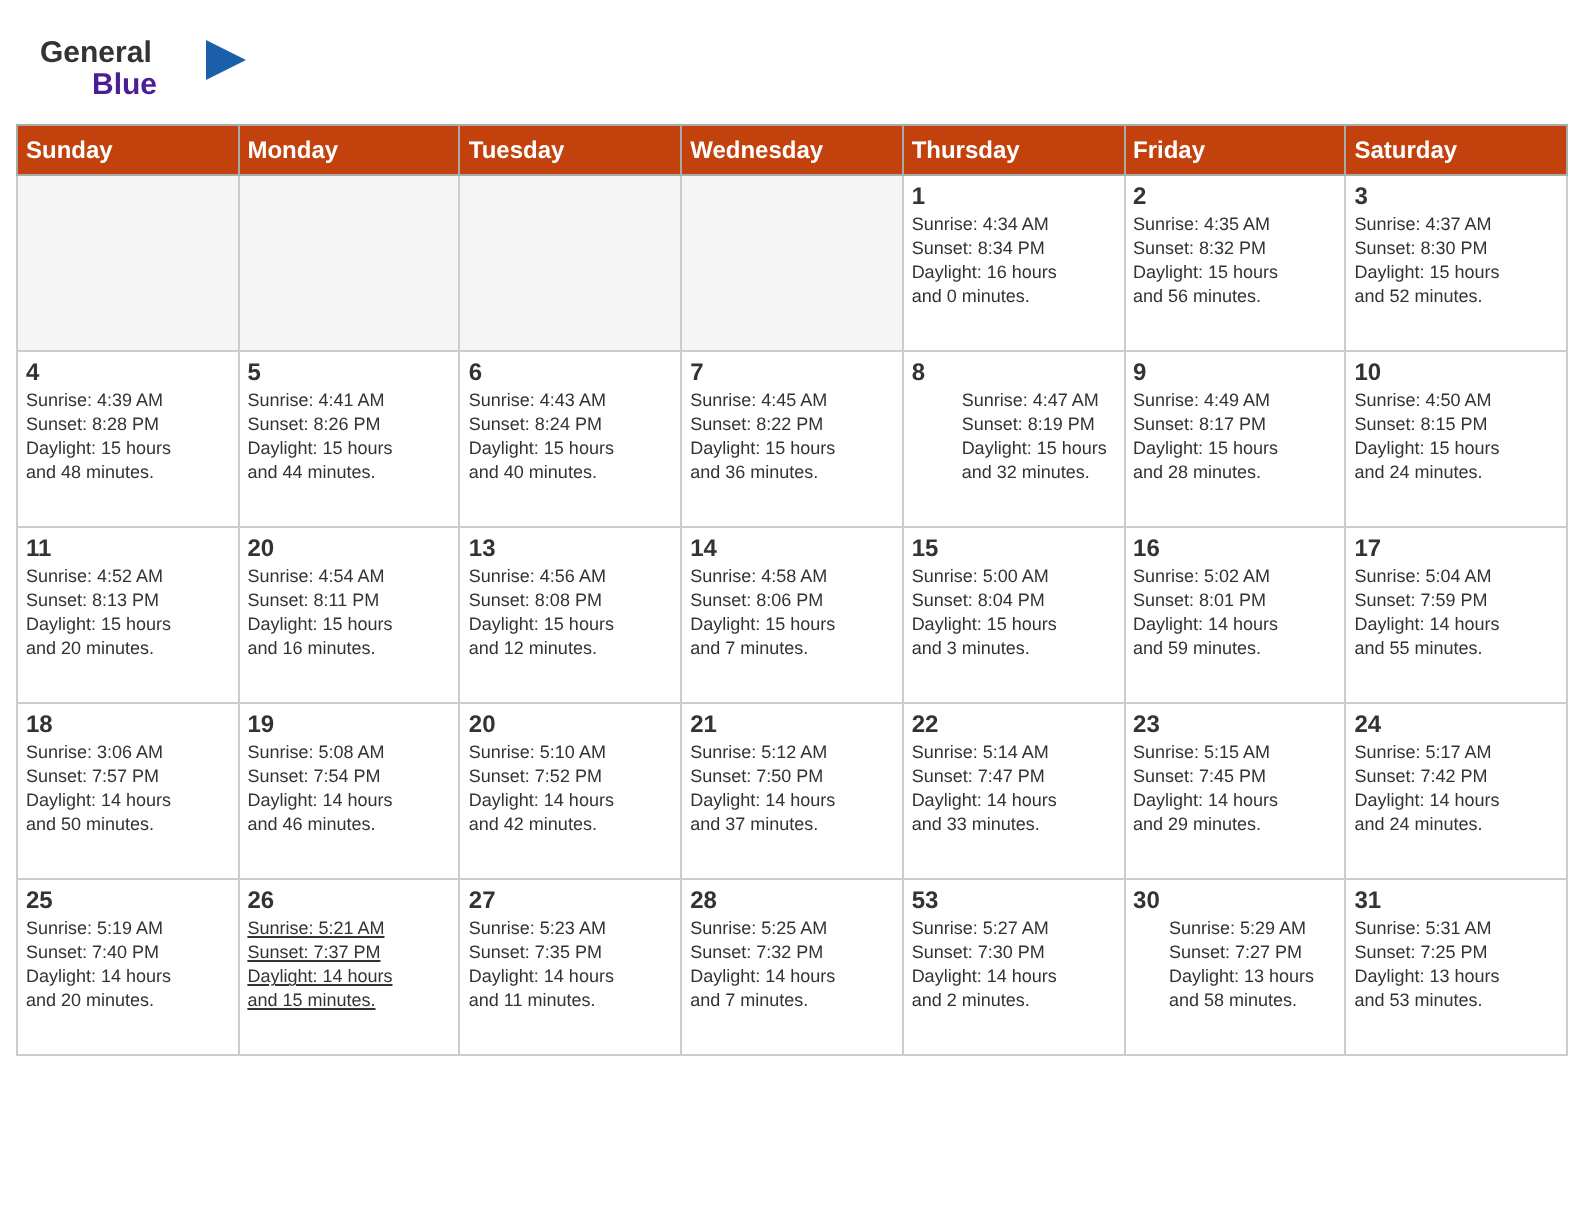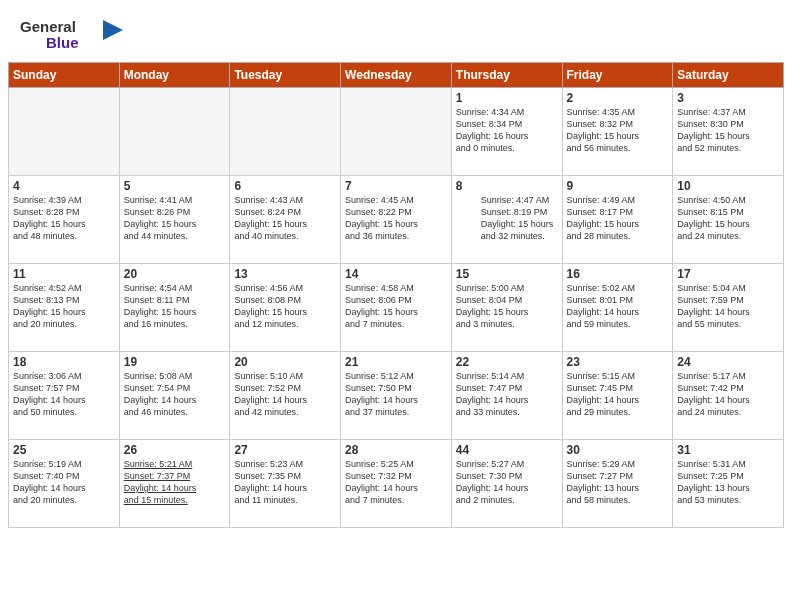--- a/index.html
+++ b/index.html
@@ -262,29 +262,29 @@
 and 11 minutes.</div>
           </td>
           <td>
             <span class="day-num">28</span>
             <div class="cell-text" style="white-space: pre-line;">Sunrise: 5:25 AM
 Sunset: 7:32 PM
 Daylight: 14 hours
 and 7 minutes.</div>
           </td>
           <td>
-            <span class="day-num">44</span>
+            <span class="day-num">53</span>
             <div class="cell-text" style="white-space: pre-line;">Sunrise: 5:27 AM
 Sunset: 7:30 PM
 Daylight: 14 hours
 and 2 minutes.</div>
           </td>
           <td>
             <span class="day-num">30</span>
-            <div class="cell-text" style="white-space: pre-line;">Sunrise: 5:29 AM
+            <div class="cell-text" style="white-space: pre-line; margin-left: 18px;">Sunrise: 5:29 AM
 Sunset: 7:27 PM
 Daylight: 13 hours
 and 58 minutes.</div>
           </td>
           <td>
             <span class="day-num">31</span>
             <div class="cell-text" style="white-space: pre-line;">Sunrise: 5:31 AM
 Sunset: 7:25 PM
 Daylight: 13 hours
 and 53 minutes.</div>

